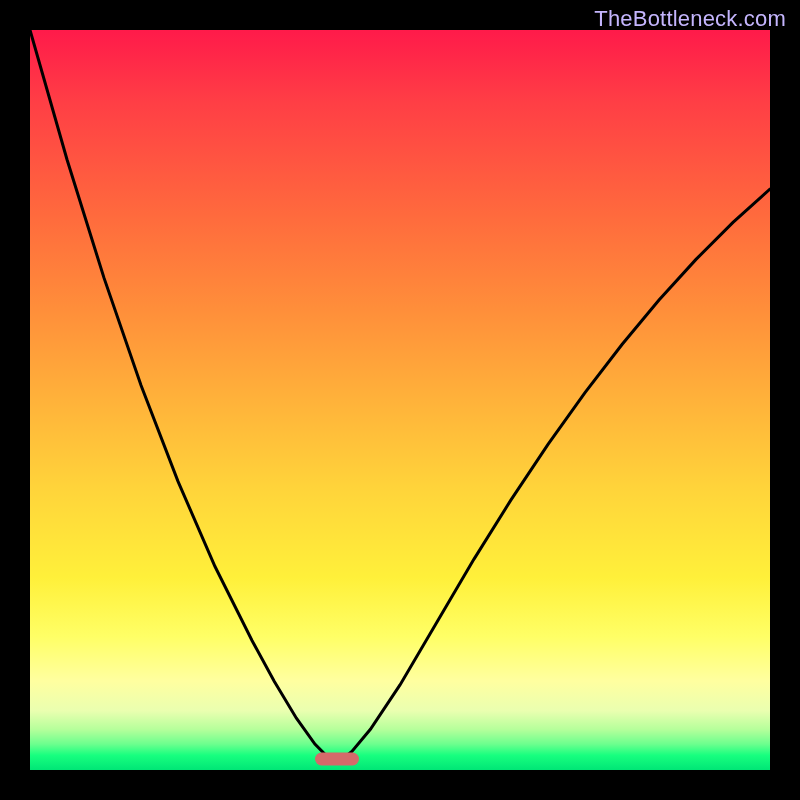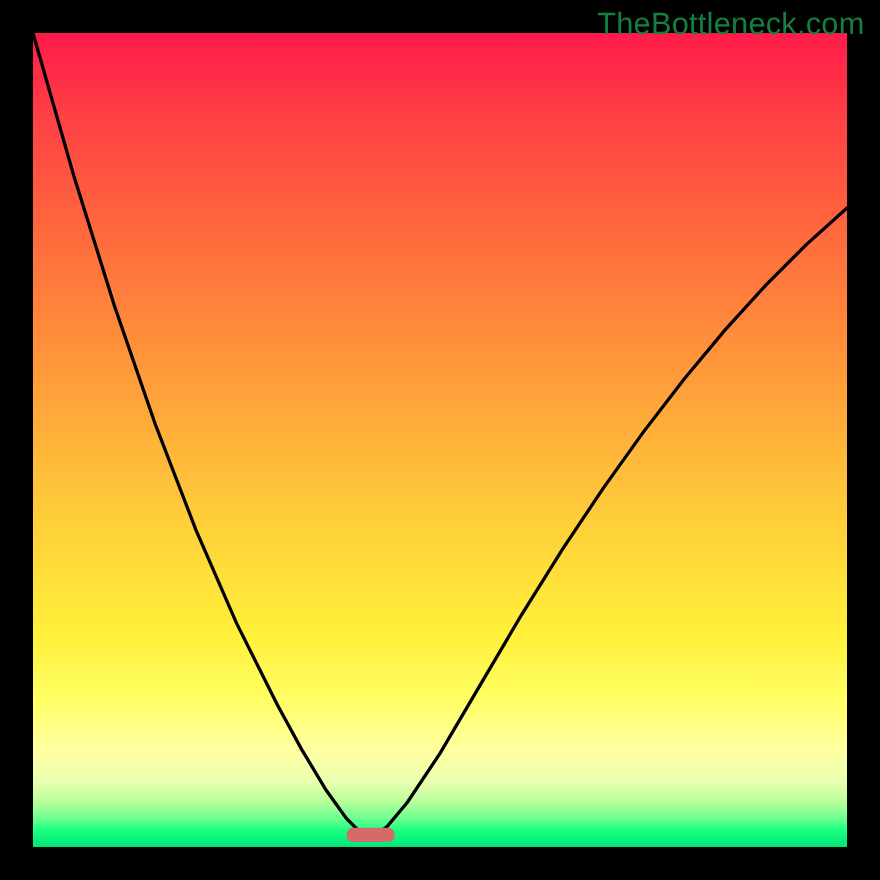--- a/index.html
+++ b/index.html
@@ -55,22 +55,22 @@
     width: 44px;
     height: 13px;
     background: #d46a6a;
     border-radius: 7px;
     transform: translate(-50%, -50%);
   }
   .watermark {
     position: absolute;
     top: 6px;
     right: 14px;
-    color: #15803d;
-    font-size: 28px;
+    color: #c4b5fd;
+    font-size: 22px;
     font-weight: 500;
     letter-spacing: 0.2px;
     user-select: none;
   }
 </style>
 </head>
 <body>
 
 <div class="frame">
   <div class="plot">

